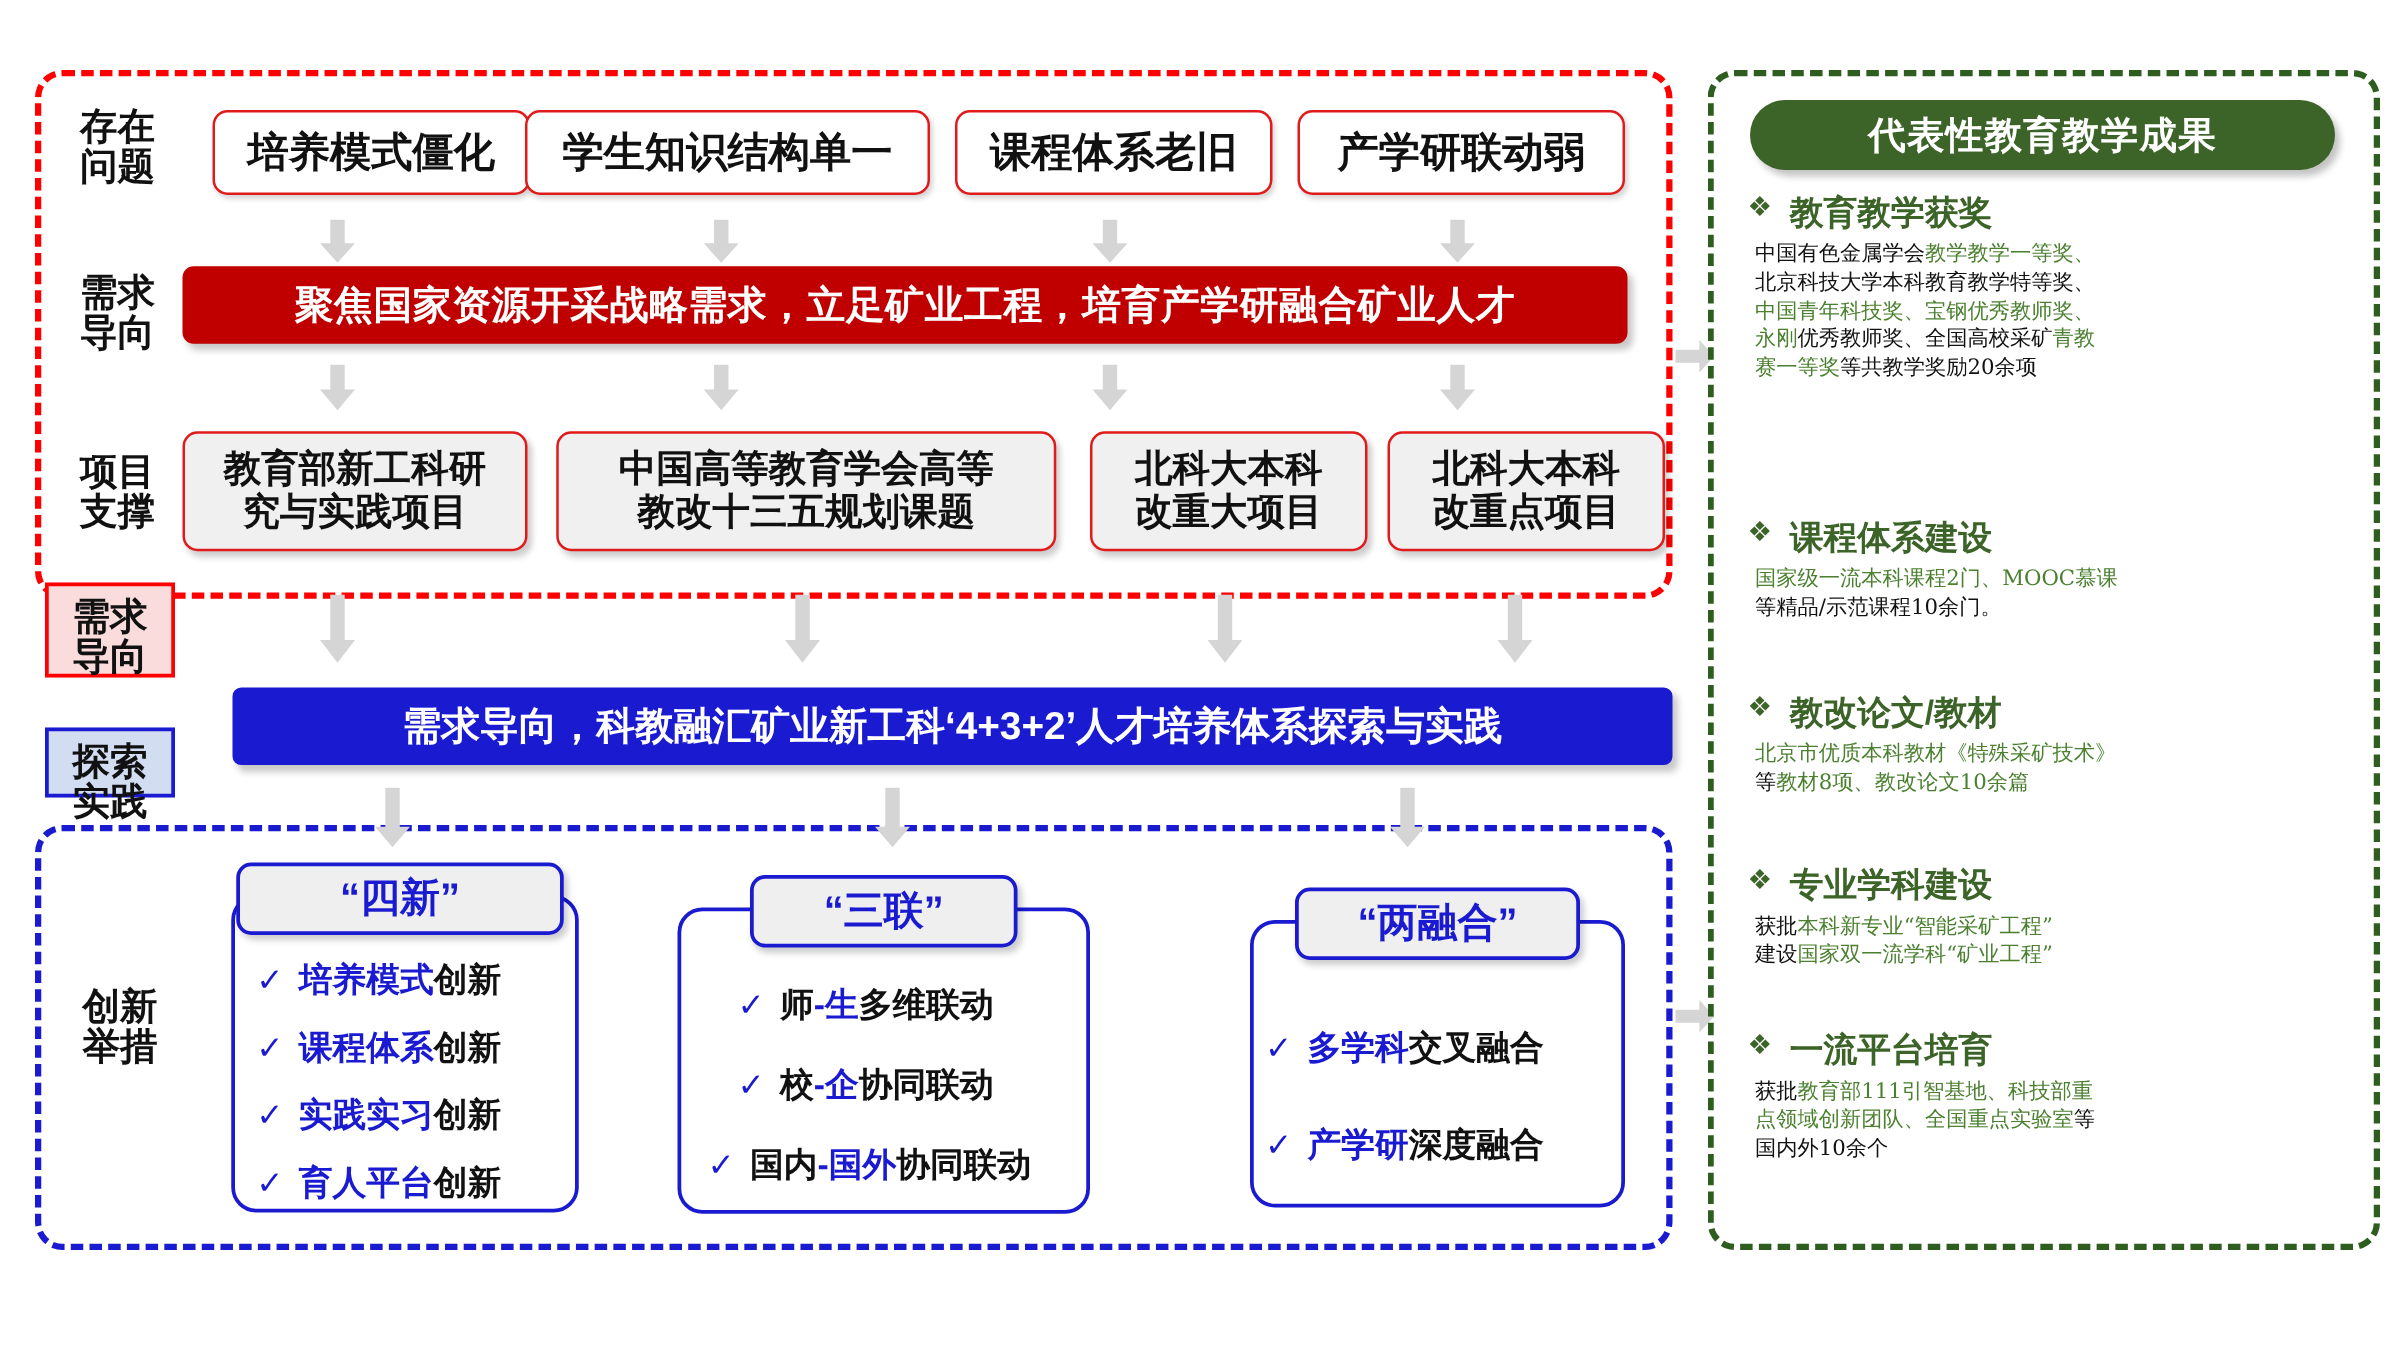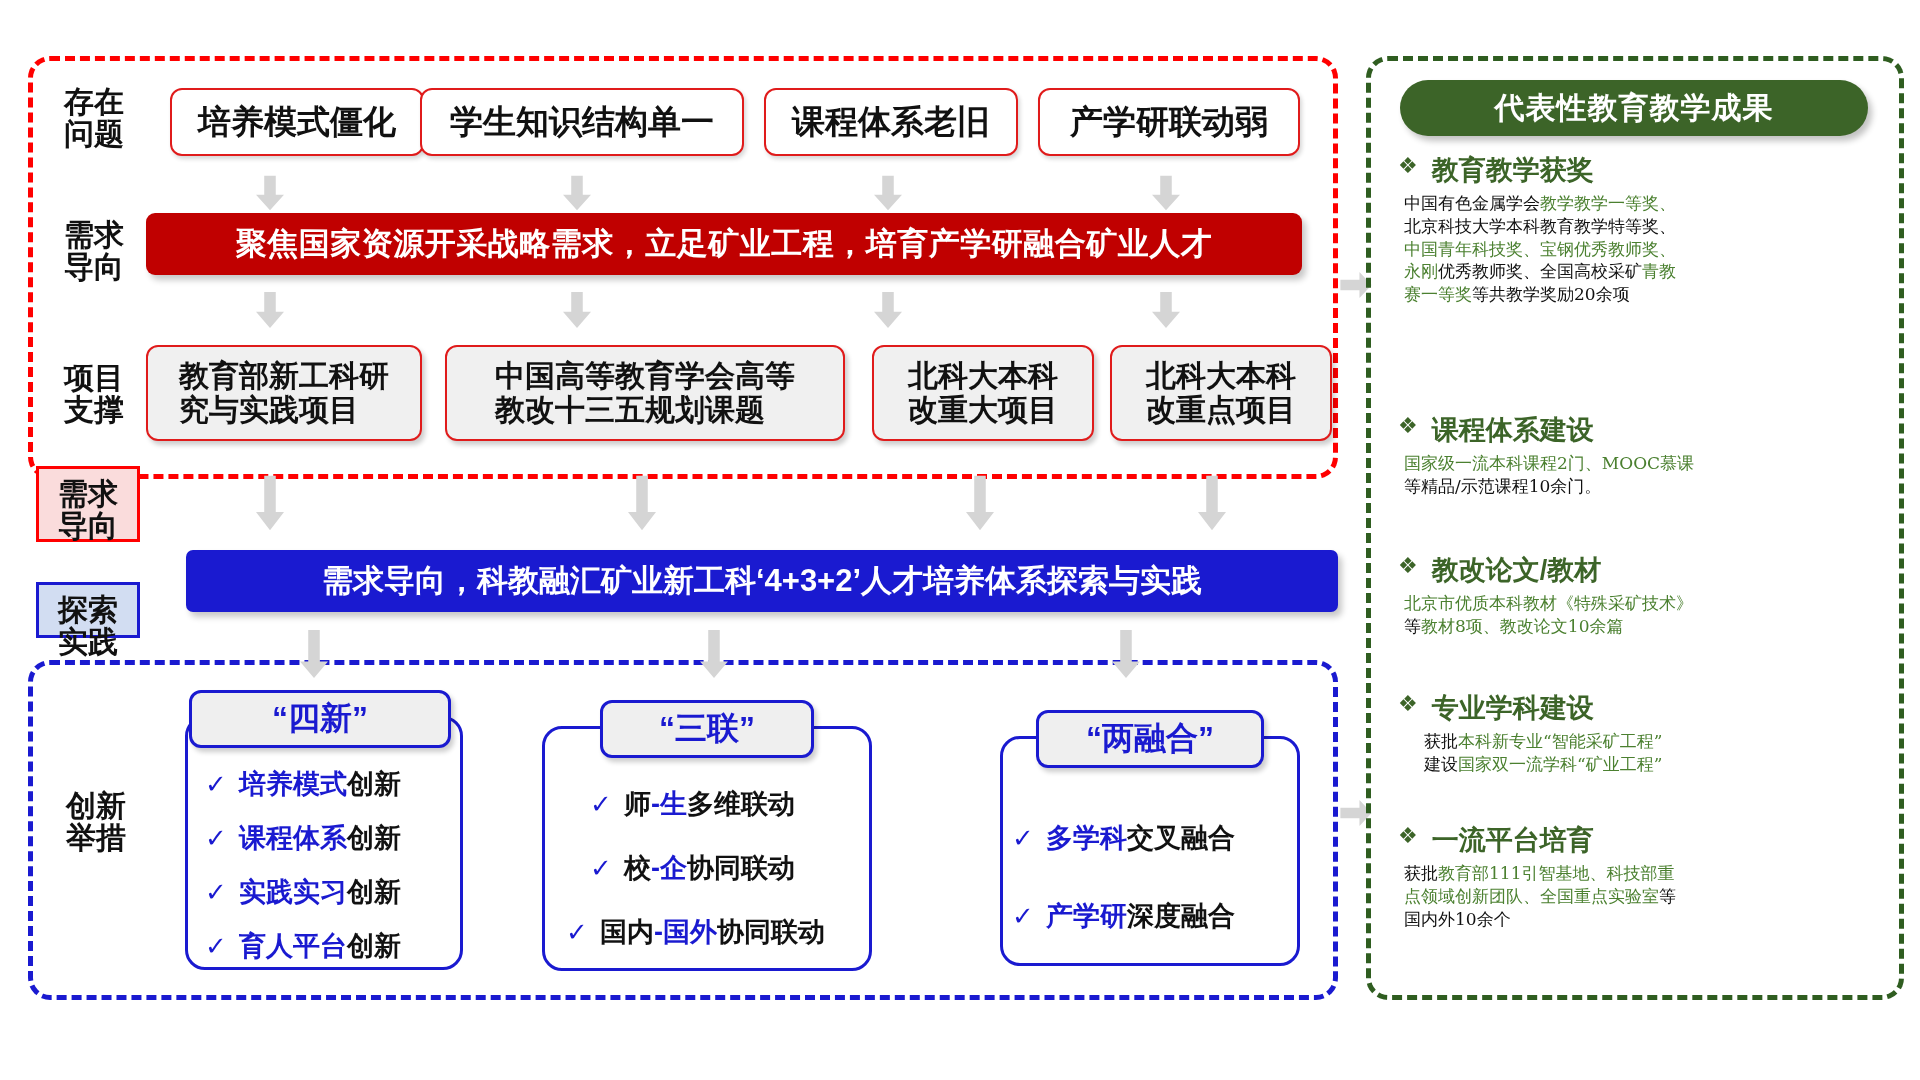--- a/index.html
+++ b/index.html
@@ -58,21 +58,21 @@
     left:146px;top:213px;width:1156px;height:62px;
     background:#c00000;border-radius:9px;
     display:flex;align-items:center;justify-content:center;
     color:#ffffff;font-weight:bold;font-size:31px;letter-spacing:.5px;
     box-shadow:4px 5px 6px rgba(0,0,0,.22);
   }
 
   
   .project-box{
     background:#f0f0f0;border:2.5px solid #e01b1b;border-radius:12px;
-    display:flex;align-items:center;justify-content:center;
+    display:flex;align-items:center;justify-content:center;text-align:center;
     font-weight:bold;font-size:30px;color:#111;line-height:1.14;
     height:96px;top:345px;
     box-shadow:3px 4px 5px rgba(0,0,0,.2);
   }
 
   
   #blue-banner{
     left:186px;top:550px;width:1152px;height:62px;
     background:#1a1ad0;border-radius:7px;
     display:flex;align-items:center;justify-content:center;
@@ -374,21 +374,21 @@
   </div>
   <div class="abs ach-body" style="left:1404px;top:592px;width:478px;">
     <div><span class="g">北京市优质本科教材《特殊采矿技术》</span></div>
     <div><span>等</span><span class="g">教材8项、教改论文10余篇</span></div>
   </div>
 
   <div class="abs ach-head" style="left:1398px;top:690px;width:470px;">
     <span class="dia">❖</span>
     <span>专业学科建设</span>
   </div>
-  <div class="abs ach-body" style="left:1404px;top:730px;width:478px;margin-left:20px;">
+  <div class="abs ach-body" style="left:1404px;top:730px;width:478px;">
     <div><span>获批</span><span class="g">本科新专业“智能采矿工程”</span></div>
     <div><span>建设</span><span class="g">国家双一流学科“矿业工程”</span></div>
   </div>
 
   <div class="abs ach-head" style="left:1398px;top:822px;width:470px;">
     <span class="dia">❖</span>
     <span>一流平台培育</span>
   </div>
   <div class="abs ach-body" style="left:1404px;top:862px;width:478px;">
     <div><span>获批</span><span class="g">教育部111引智基地、科技部重</span></div>

